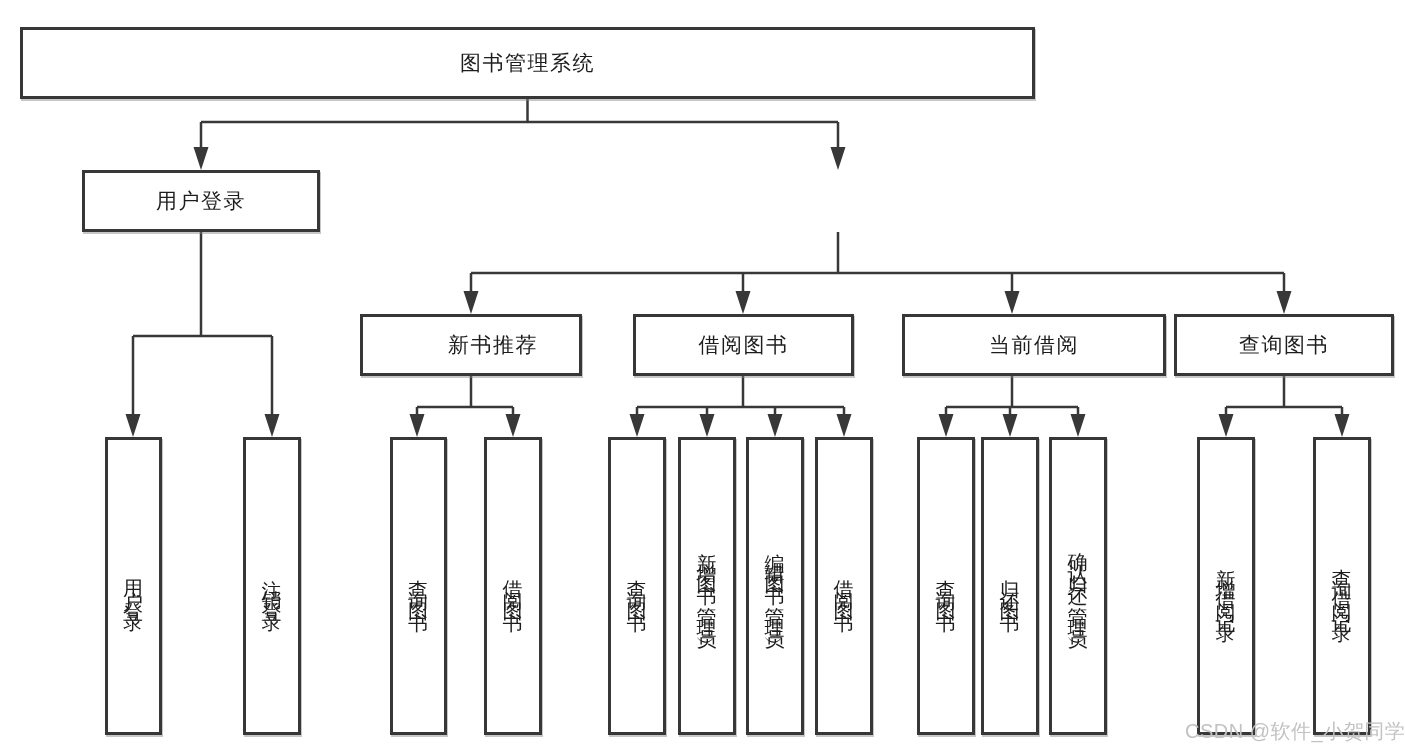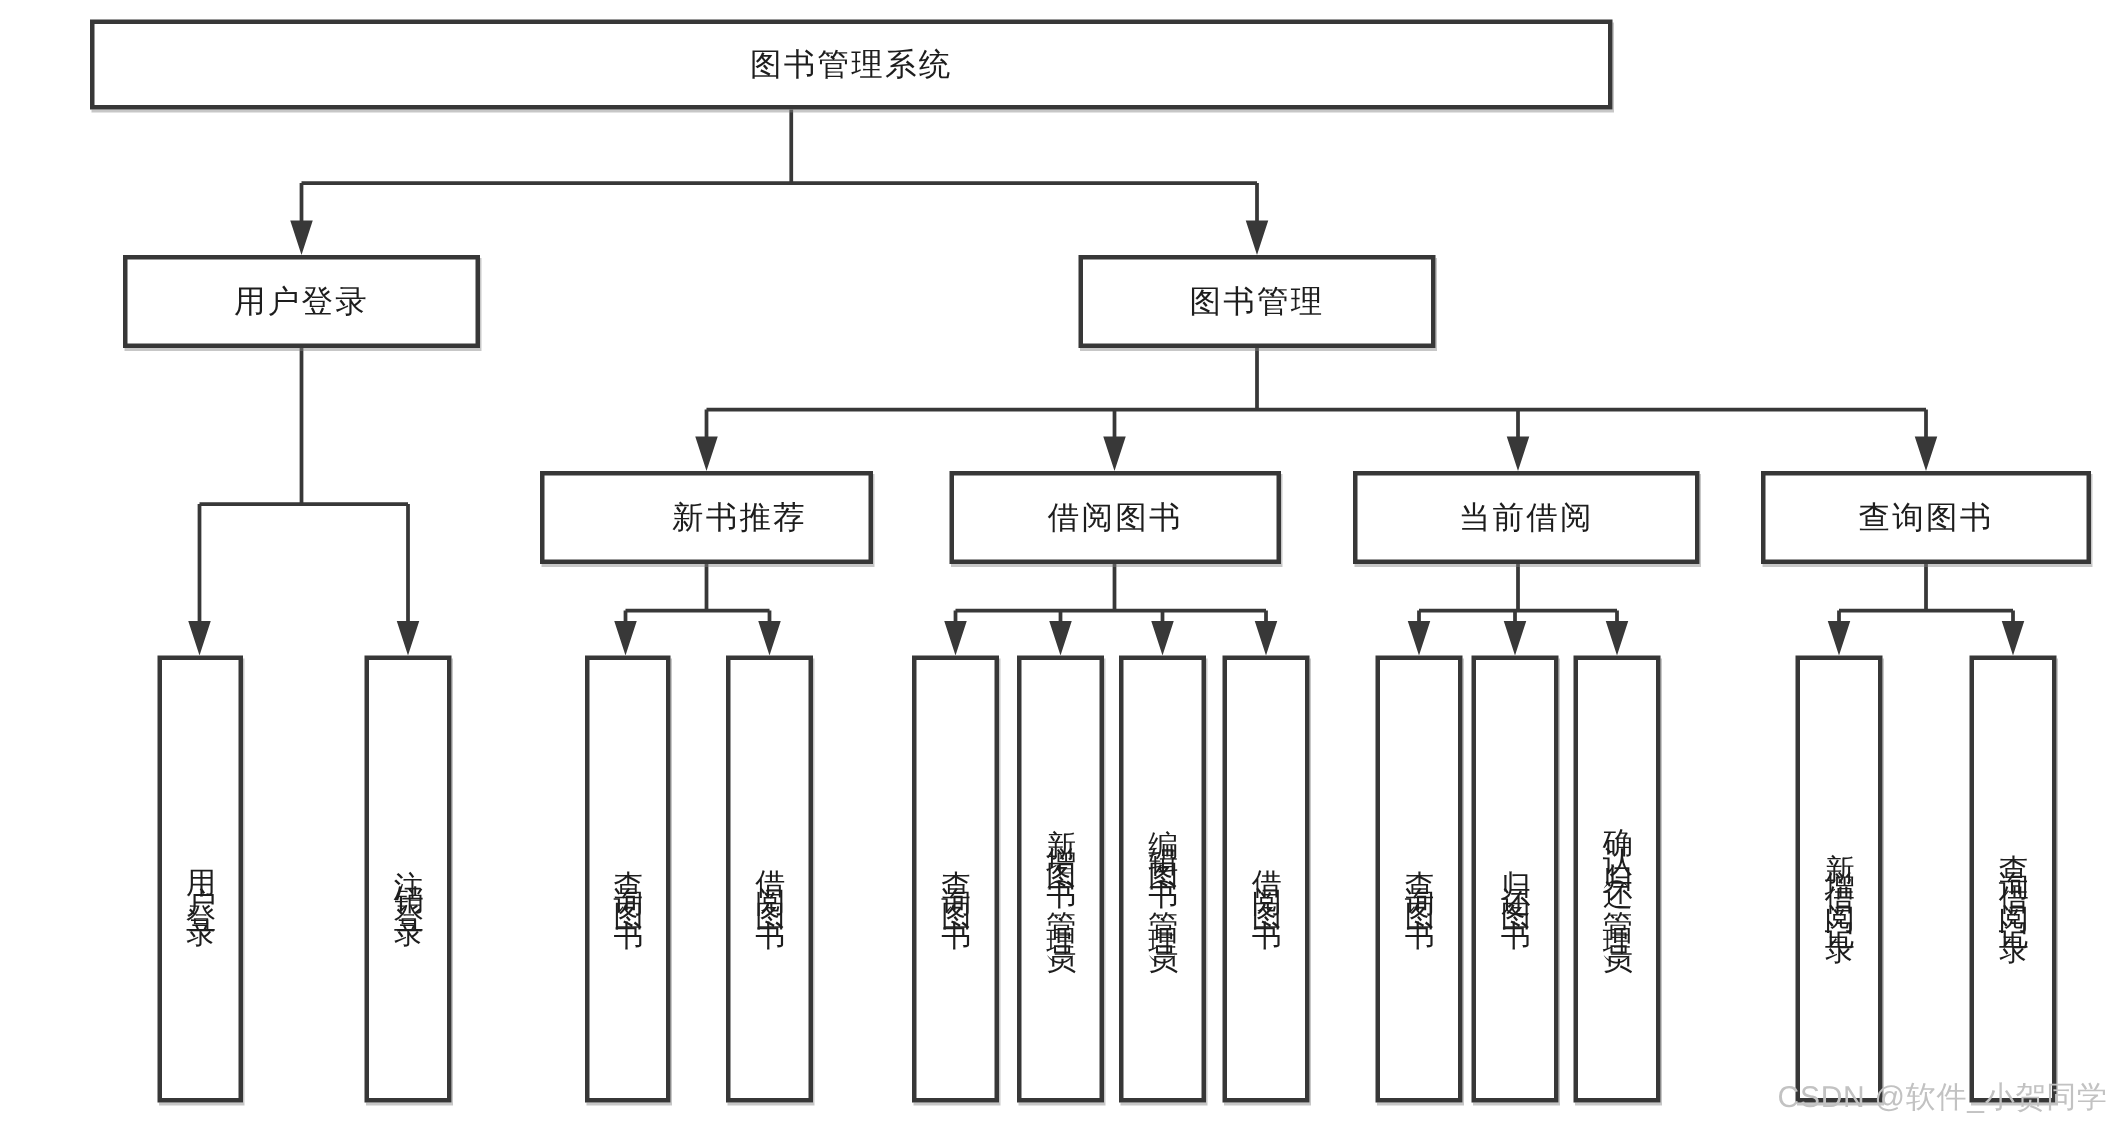--- a/index.html
+++ b/index.html
@@ -63,38 +63,35 @@
              M699.5 414 L714.5 414 L707 437 Z
              M767.5 414 L782.5 414 L775 437 Z
              M836.5 414 L851.5 414 L844 437 Z
              M938.5 414 L953.5 414 L946 437 Z
              M1002.5 414 L1017.5 414 L1010 437 Z
              M1070.5 414 L1085.5 414 L1078 437 Z
              M1218.5 414 L1233.5 414 L1226 437 Z
              M1334.5 414 L1349.5 414 L1342 437 Z"></path>
   </svg>
 
-  <div class="box" style="left:20px;top:13px;width:1015px;height:60px;margin-left:40px;">
+  <div class="box" style="left:20px;top:27px;width:1015px;height:72px;">
     <span class="hlabel">图书管理系统</span>
   </div>
 
   <div class="box" style="left:82px;top:170px;width:238px;height:62px;">
     <span class="hlabel">用户登录</span>
-  </div>
-  <div class="box" style="left:719px;top:170px;width:238px;height:62px;">
-    <span class="hlabel">图书管理</span>
   </div>
 
   <div class="box" style="left:360px;top:314px;width:222px;height:62px;padding-left:44px;">
     <span class="hlabel">新书推荐</span>
   </div>
   <div class="box" style="left:633px;top:314px;width:221px;height:62px;">
     <span class="hlabel">借阅图书</span>
   </div>
-  <div class="box" style="left:902px;top:314px;width:231px;height:62px;">
+  <div class="box" style="left:902px;top:314px;width:264px;height:62px;">
     <span class="hlabel">当前借阅</span>
   </div>
   <div class="box" style="left:1174px;top:314px;width:220px;height:62px;">
     <span class="hlabel">查询图书</span>
   </div>
 
   <div class="box" style="left:105px;top:437px;width:57px;height:298px;">
     <span class="vlabel">用户登录</span>
   </div>
   <div class="box" style="left:243px;top:437px;width:58px;height:298px;">

